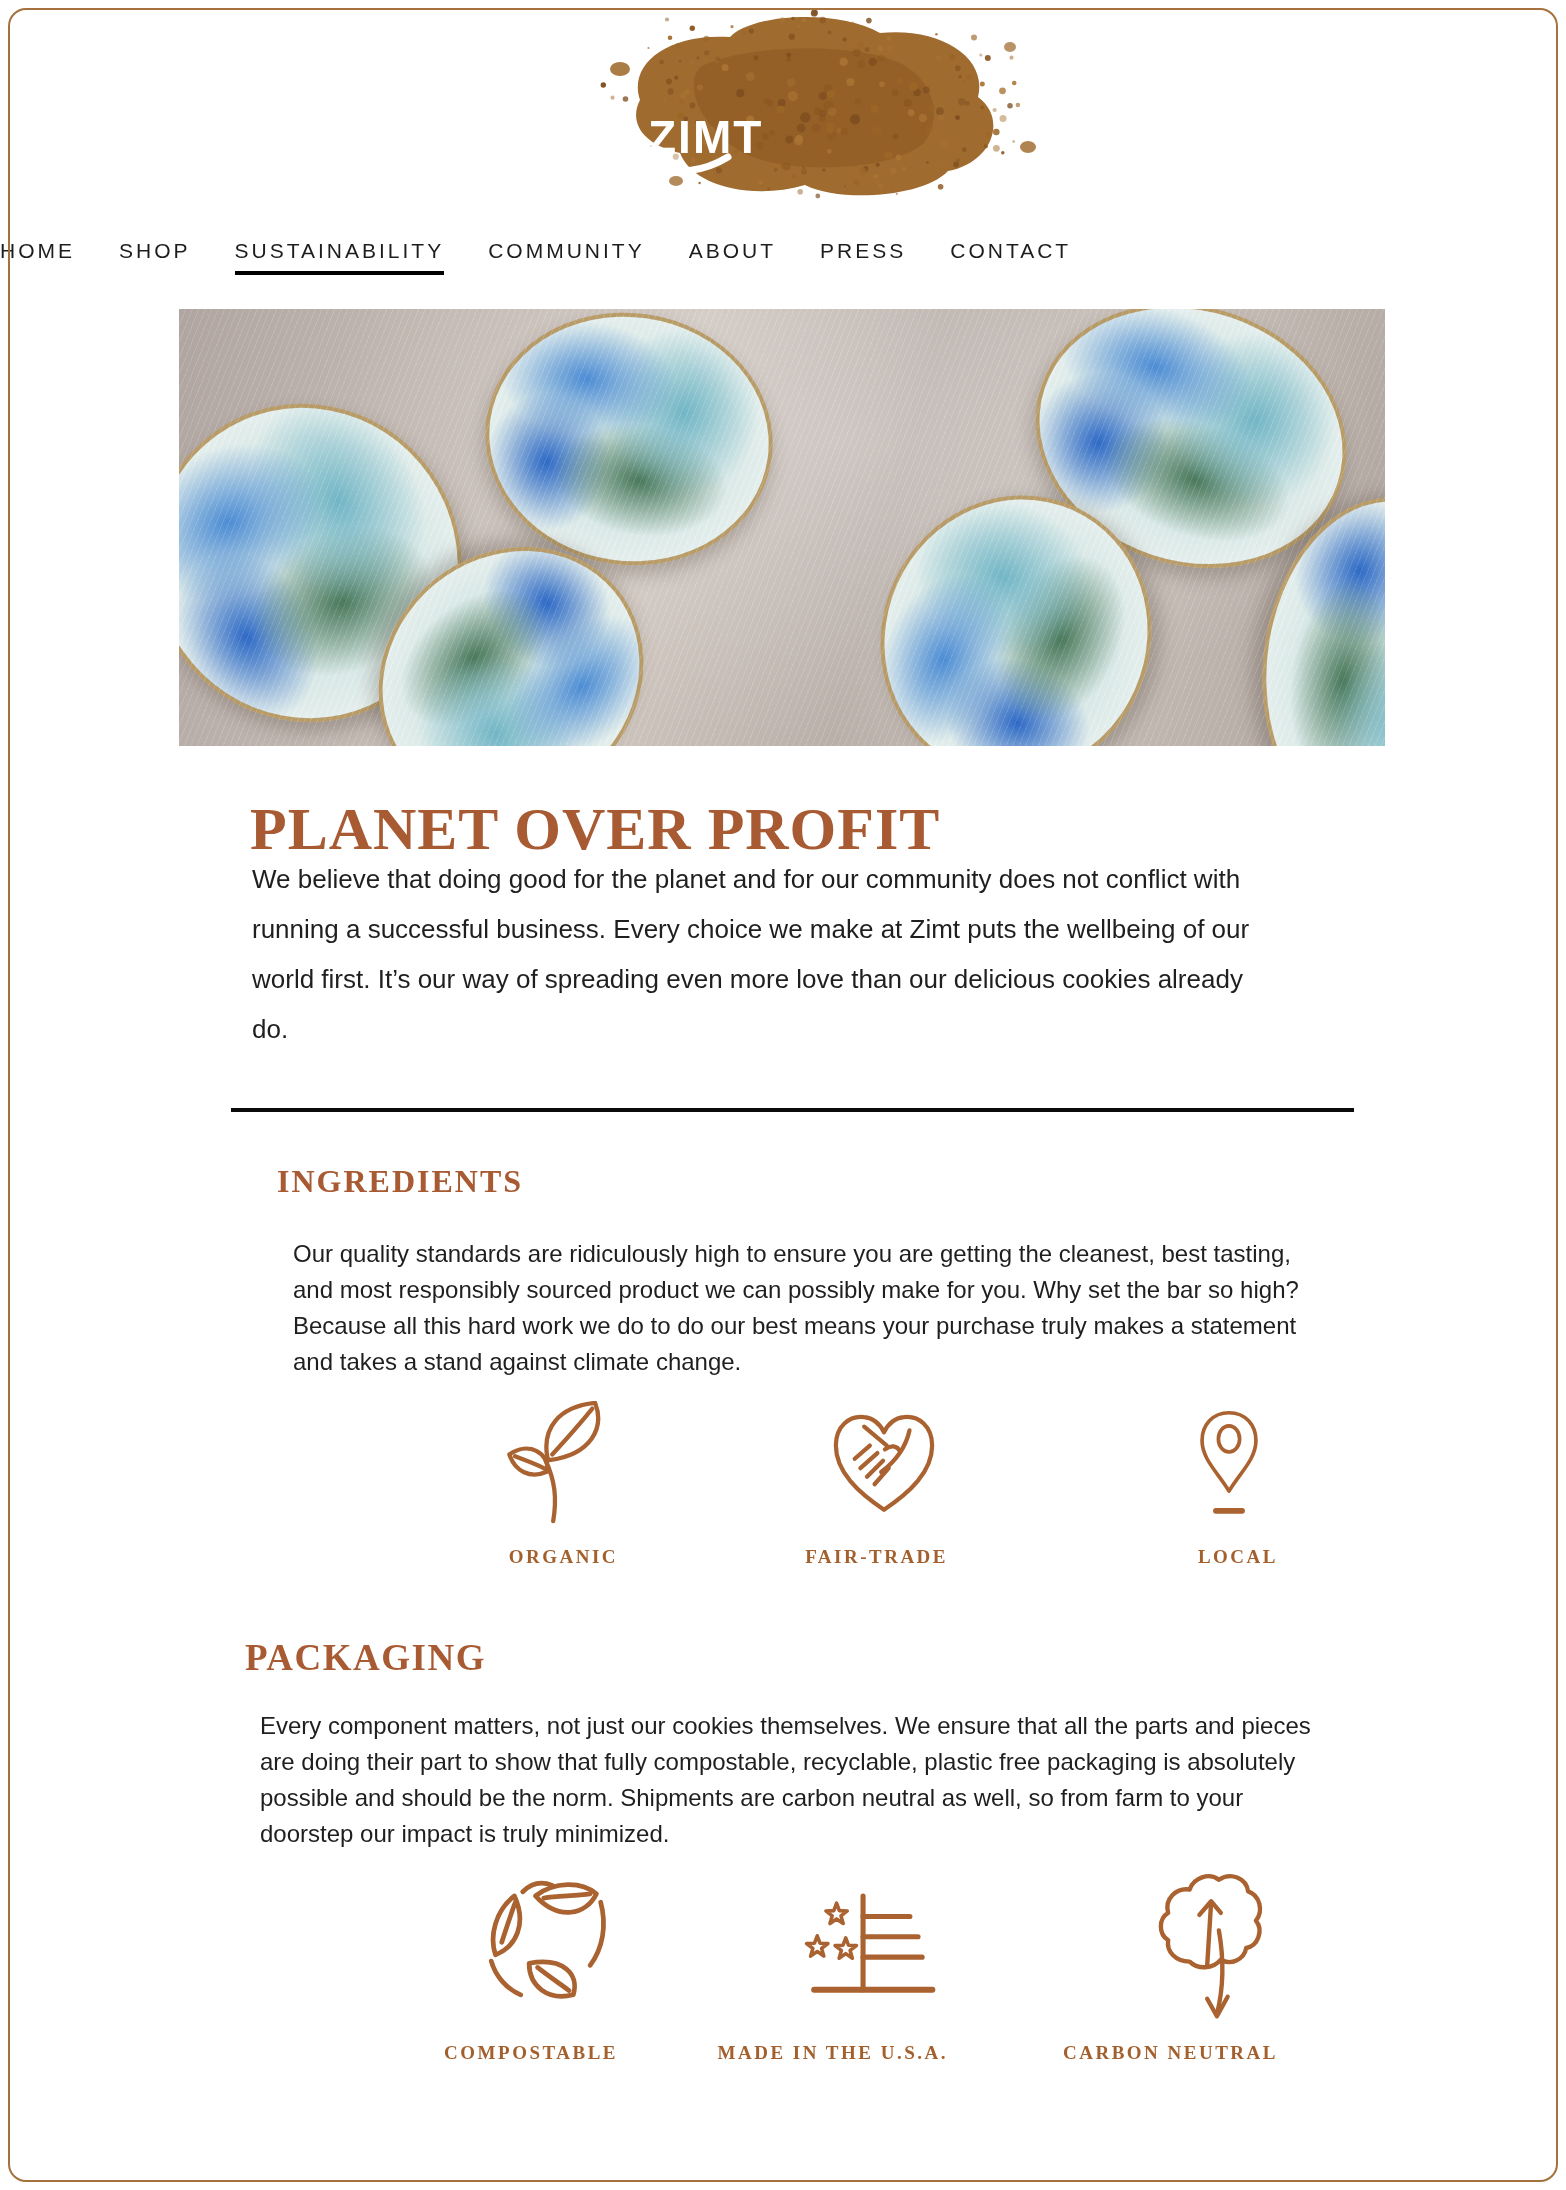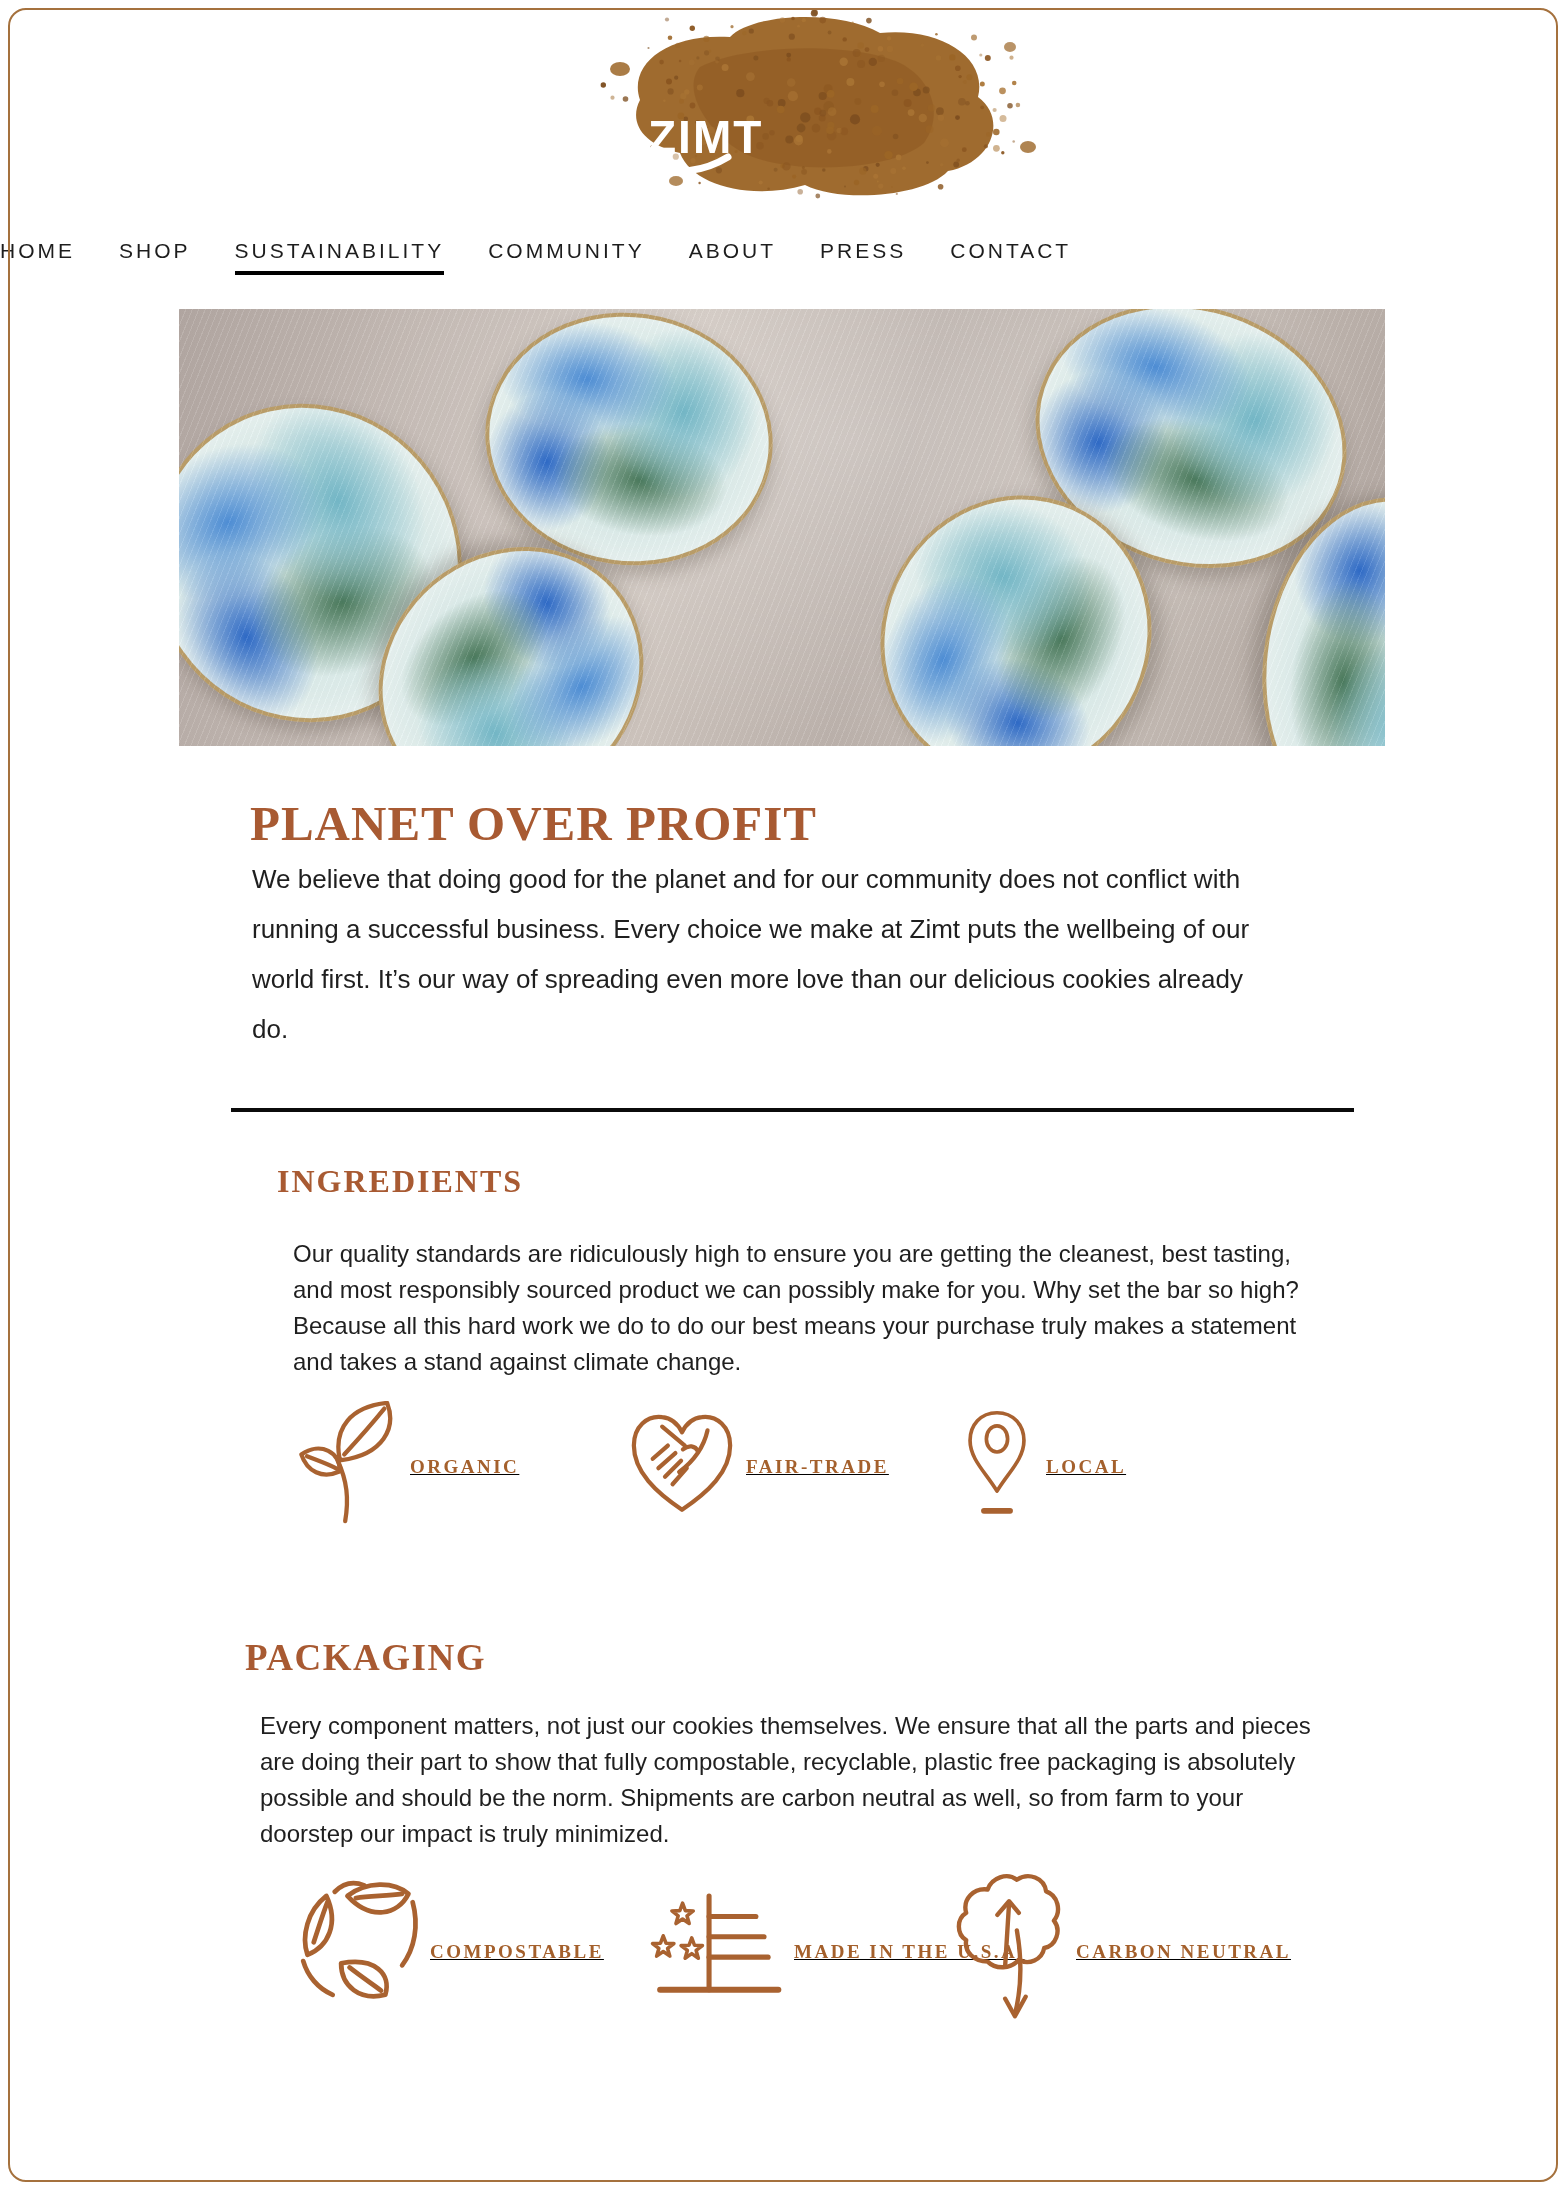--- a/index.html
+++ b/index.html
@@ -45,42 +45,42 @@
   }
   .c1{left:306px;top:4px;width:280px;height:244px;transform:rotate(8deg);}
   .c2{left:-28px;top:94px;width:302px;height:312px;transform:rotate(-24deg);}
   .c3{left:194px;top:244px;width:268px;height:240px;transform:rotate(140deg);}
   .c4{left:854px;top:-2px;width:308px;height:250px;transform:rotate(18deg);}
   .c5{left:694px;top:194px;width:278px;height:260px;transform:rotate(-66deg);}
   .c6{left:1034px;top:238px;width:330px;height:230px;transform:rotate(96deg);}
   
   .page-title{
     position:absolute;left:250px;top:795px;margin:0;
-    font-family:"Liberation Serif",serif;font-weight:700;font-size:49px;
+    font-family:"Liberation Serif",serif;font-weight:700;font-size:60px;
     letter-spacing:1px;color:#a85a32;white-space:nowrap;
   }
   .intro-body{
     position:absolute;left:250px;top:852px;width:1000px;margin:2px;
     font-size:26px;line-height:50px;color:#1f1f1f;
   }
   .divider{position:absolute;left:231px;top:1108px;width:1123px;height:4px;background:#0b0b0b;}
   .sec-title{
     position:absolute;margin:0;font-family:"Liberation Serif",serif;font-weight:700;
     color:#a85a32;white-space:nowrap;
   }
   #ing-title{left:277px;top:1163px;font-size:32px;letter-spacing:2px;}
   #pack-title{left:245px;top:1636px;font-size:37px;letter-spacing:1.5px;}
   .sec-body{position:absolute;margin:16px;font-size:24px;line-height:36px;color:#1f1f1f;}
   #ing-body{left:277px;top:1220px;width:1030px;}
   #pack-body{left:244px;top:1692px;width:1070px;}
   
   .features{position:absolute;left:288px;width:990px;display:flex;}
   #features-ing{top:1388px;}
   #features-pack{top:1862px;}
-  .feature{width:330px;display:flex;flex-direction:row;align-items:center;text-decoration:underline;}
+  .feature{width:330px;display:flex;flex-direction:column;align-items:flex-end;}
   .icon-box{height:150px;display:flex;align-items:center;justify-content:center;}
   #features-pack .icon-box{height:172px;}
   .feature svg{fill:none;stroke:#a96230;stroke-width:4.5;stroke-linecap:round;stroke-linejoin:round;display:block;}
   .feature-label{
     margin-top:8px;font-family:"Liberation Serif",serif;font-weight:700;font-size:19px;
     letter-spacing:2.5px;color:#a4602c;white-space:nowrap;
   }
 </style>
 </head>
 <body>

